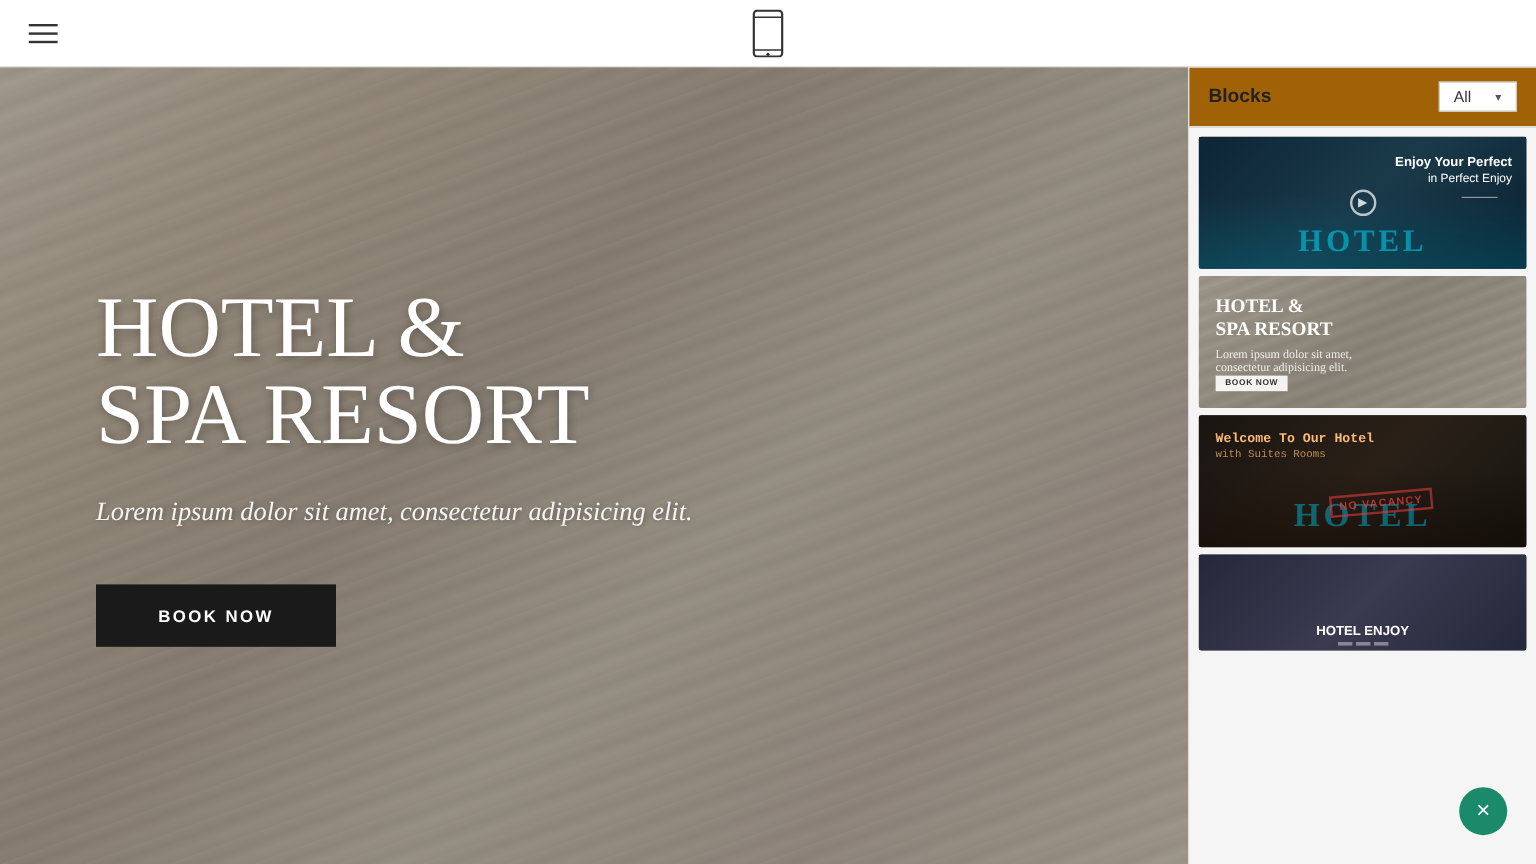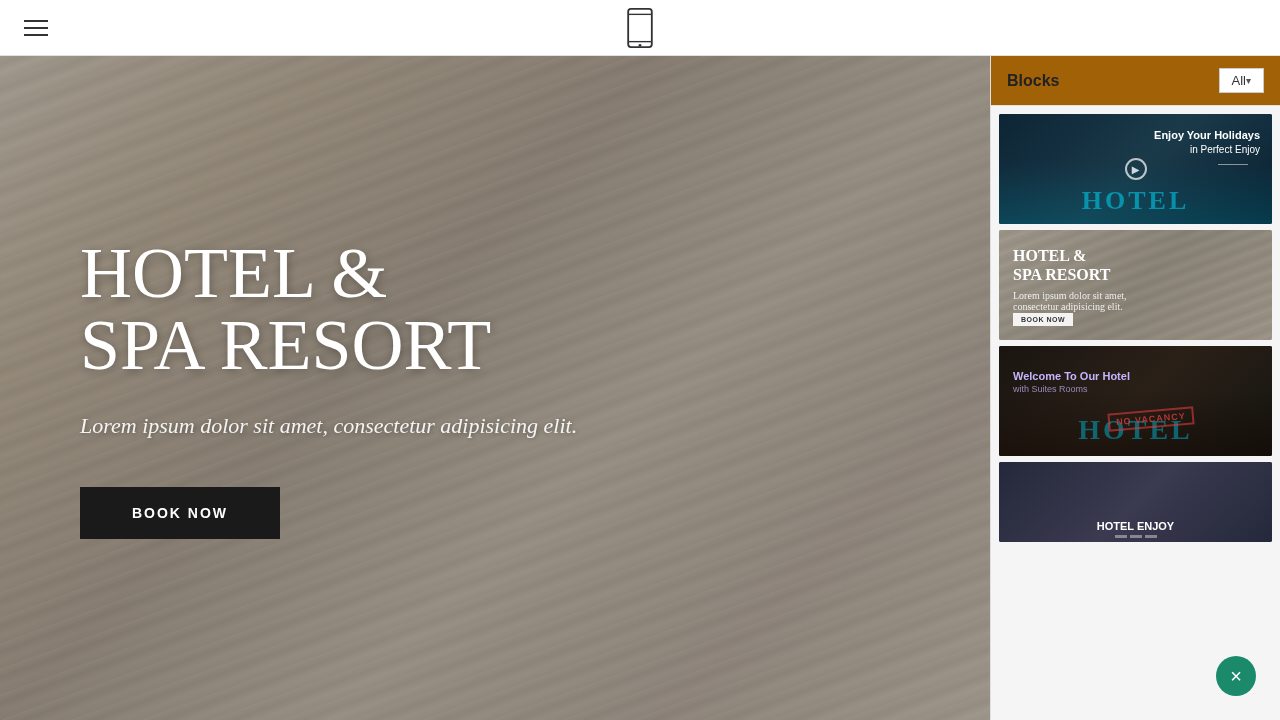--- a/index.html
+++ b/index.html
@@ -151,21 +151,21 @@
       flex-shrink: 0;
     }
     .panel-title {
       font-size: 16px;
       font-weight: 600;
       color: #222;
     }
     .all-dropdown {
       display: flex;
       align-items: center;
-      gap: 0;
+      gap: 20px;
       padding: 4px 12px;
       border: 1px solid #ccc;
       background: #fff;
       cursor: pointer;
       font-size: 13px;
       color: #333;
     }
     .chevron-down {
       font-size: 10px;
       color: #555;
@@ -400,23 +400,24 @@
       font-weight: 800;
       color: rgba(220,60,60,0.8);
       letter-spacing: 1px;
       text-transform: uppercase;
       transform: rotate(-5deg);
       border: 2px solid rgba(220,60,60,0.6);
       padding: 2px 6px;
     }
     .block-4-text {
       position: absolute;
-      top: 24px;
+      top: 14px;
       left: 14px;
-      color: #c4b5fd;
+      color: #fdba74;
+      font-family: Liberation Mono, monospace;
     }
     .block-4-text .t1 { font-size: 11px; font-weight: 600; }
     .block-4-text .t2 { font-size: 9px; opacity: 0.7; margin-top: 2px; }
 
     
     .block-5 {
       background: #2a2a35;
       height: 80px;
     }
     .block-5-bg {
@@ -513,21 +514,21 @@
     </div>
 
     <div class="blocks-list">
 
 
       <div class="block-thumb block-2">
         <div class="block-2-teal"></div>
         <div class="block-2-neon"></div>
         <div class="block-2-hotel">HOTEL</div>
         <div class="block-2-text">
-          <strong>Enjoy Your Holidays</strong><br>
+          <strong>Enjoy Your Perfect</strong><br>
           <span>in Perfect Enjoy</span>
           <div class="block-2-line"></div>
         </div>
         <div class="block-2-play">▶</div>
       </div>
 
       <div class="block-thumb block-3">
         <div class="block-3-bg"></div>
         <div class="block-3-overlay"></div>
         <div class="block-3-text">

